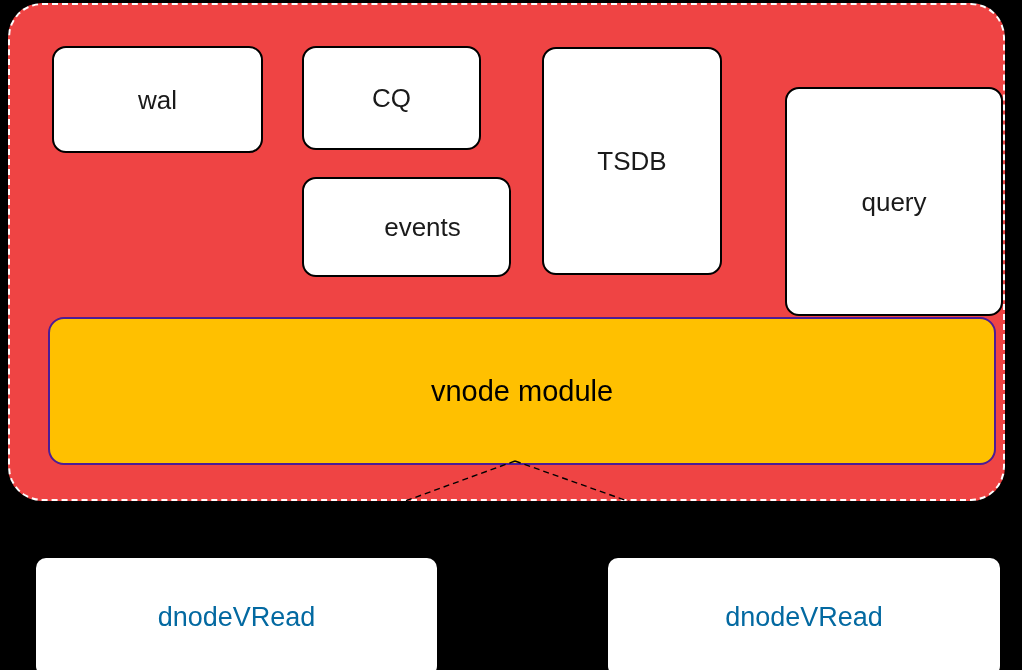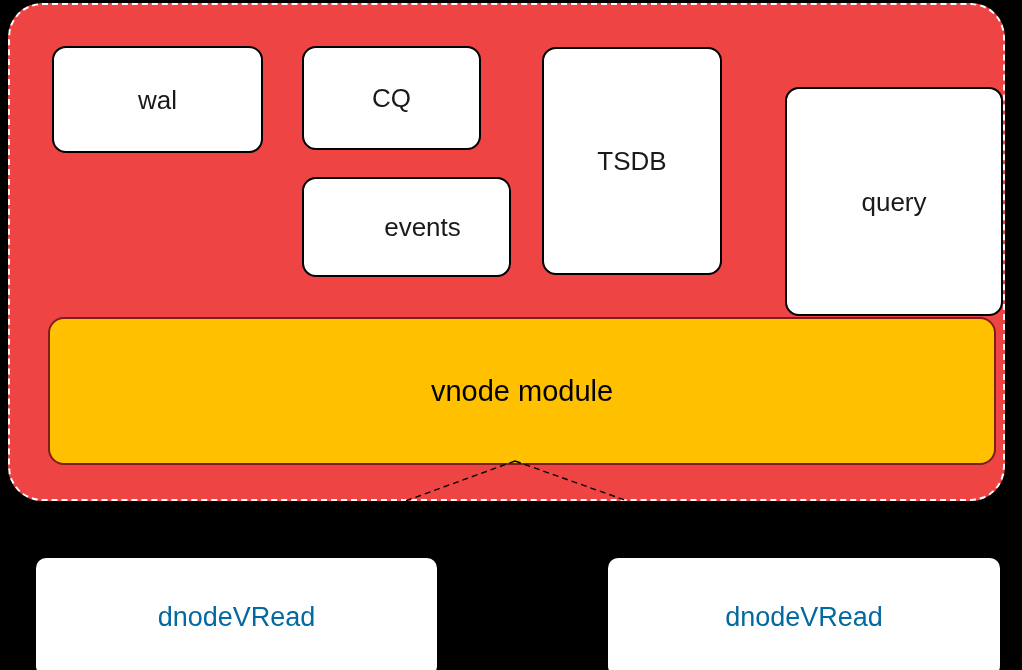--- a/index.html
+++ b/index.html
@@ -66,21 +66,21 @@
   .box-query   { left: 775px; top: 43px;  width: 218px; height: 229px; margin-top: 39px; }
 
   
   .vnode-module-bar {
     position: absolute;
     left: 38px;
     top: 312px;
     width: 948px;
     height: 148px;
     background: #FFC000;
-    border: 2px solid #7f1d1d;
+    border: 2px solid #4c1d95;
     border-radius: 16px;
     box-sizing: border-box;
     display: flex;
     align-items: center;
     justify-content: center;
   }
   .vnode-module-bar .box-label {
     font-size: 29px;
     color: #000000;
     font-family: "Liberation Sans", sans-serif;

